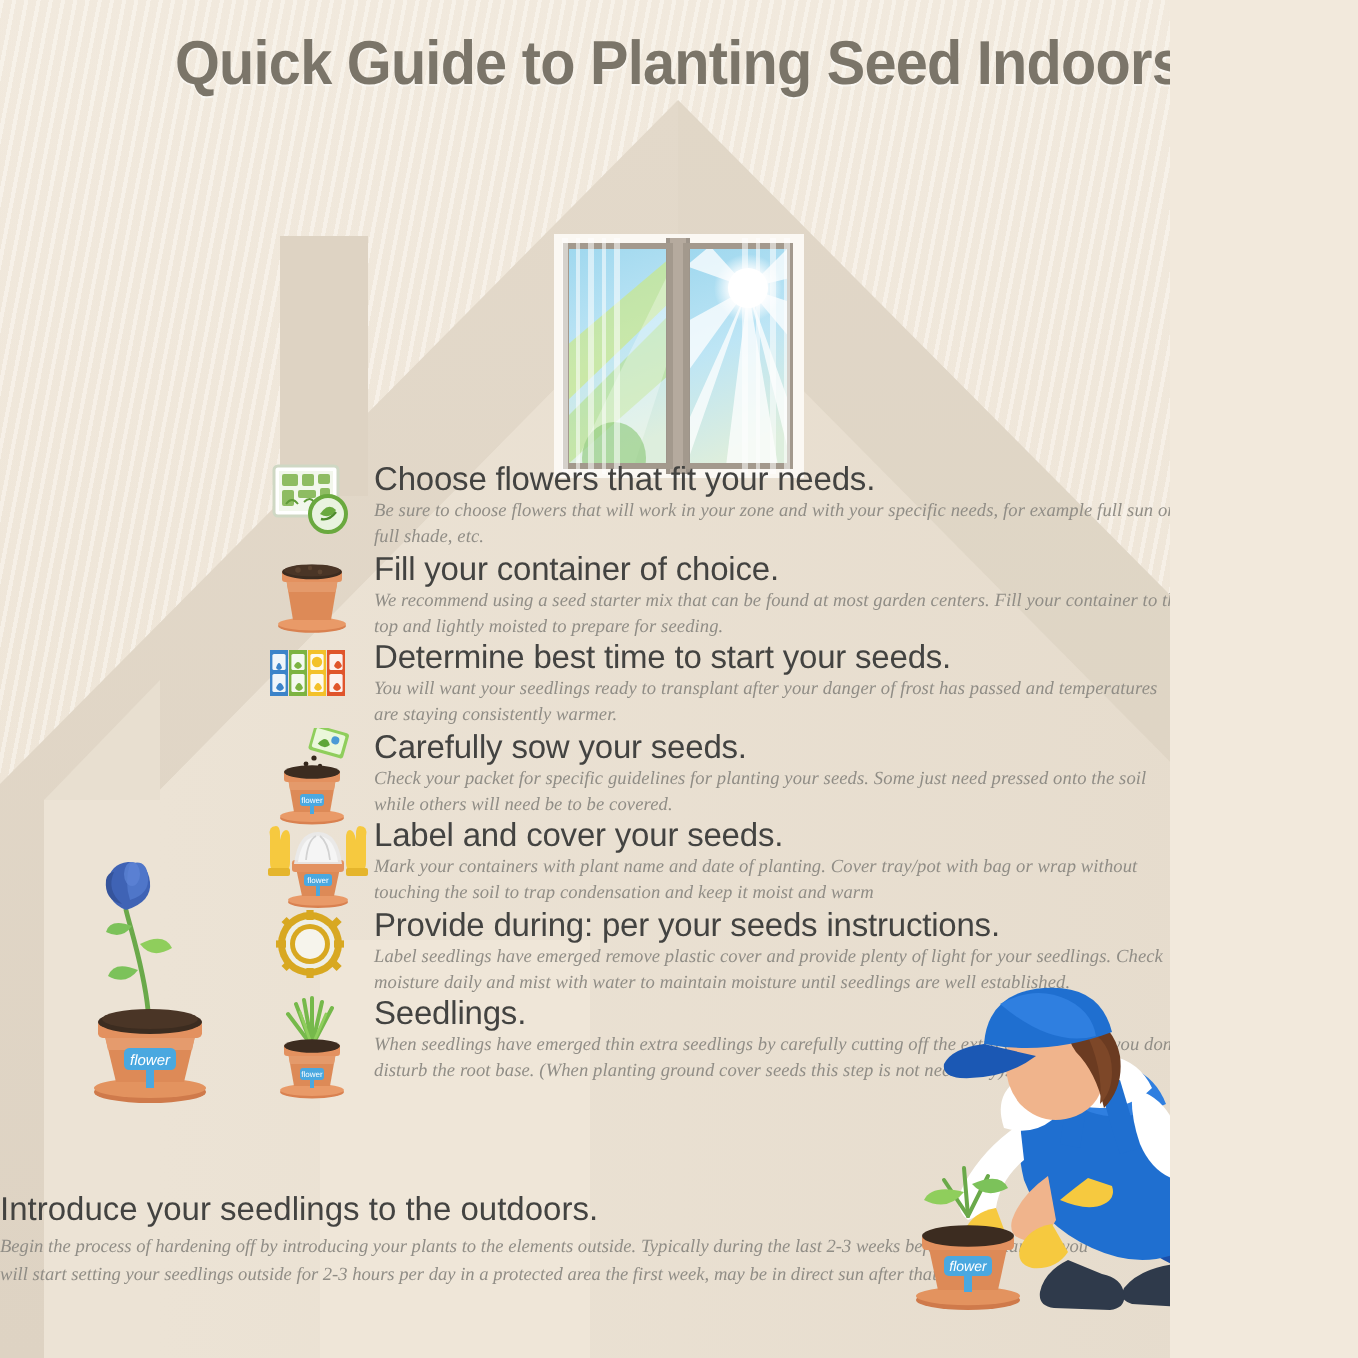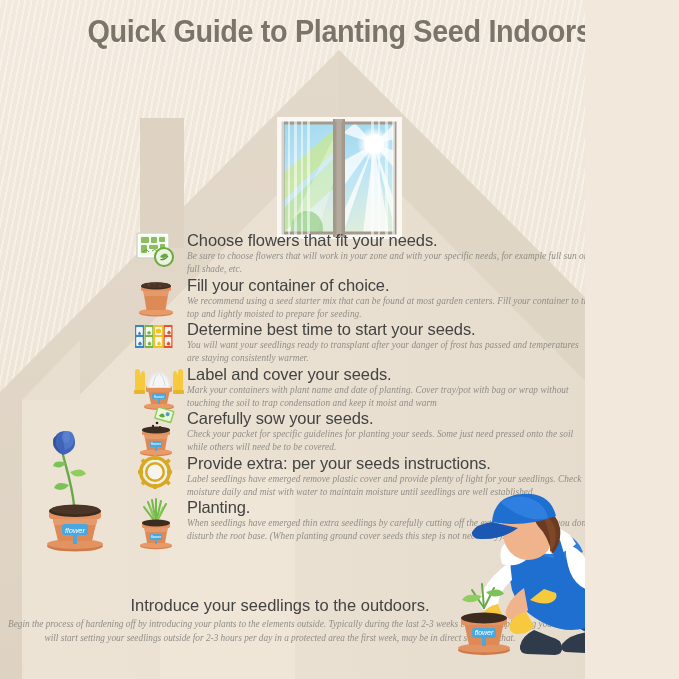--- a/index.html
+++ b/index.html
@@ -35,21 +35,21 @@
   .step-text{margin-left:54px;}
   .step-head{
     font-size:16.5px;color:#434341;line-height:1.22;
     font-family:"Liberation Sans", sans-serif;letter-spacing:-0.1px;
   }
   .step-body{
     font-size:9.3px;color:#908d86;font-style:italic;line-height:1.42;
     font-family:"Liberation Serif", serif;letter-spacing:0.05px;
   }
   
-  .footer{position:absolute;left:0;top:595px;width:560px;text-align:center;}
+  .footer{position:absolute;left:0;top:595px;width:560px;text-align:left;}
   .footer-head{
     font-size:16.5px;color:#434341;line-height:1.25;
     font-family:"Liberation Sans", sans-serif;
   }
   .footer-body{
     font-size:9.3px;color:#908d86;font-style:italic;line-height:1.5;
     font-family:"Liberation Serif", serif;margin-top:2px;
   }
   
   .art{position:absolute;}
@@ -245,57 +245,20 @@
         </svg>
       </div>
       <div class="step-text">
         <div class="step-head">Determine best time to start your seeds.</div>
         <div class="step-body">You will want your seedlings ready to transplant after your danger of frost has passed and temperatures are staying consistently warmer.</div>
       </div>
     </div>
 
     <div class="step">
       <div class="step-icon">
-        <svg width="52" height="48" viewBox="0 0 52 48" aria-hidden="true">
-
-          <g fill="#f6c93f">
-            <path d="M2 10 q-1 -5 3 -5 q2 0 2 4 l0 3 q1 -5 3 -5 q2 0 2 4 l0 12 q0 6 -5 6 q-5 0 -5 -6 z"></path>
-          </g>
-          <rect x="1" y="26" width="11" height="4" rx="1" fill="#e5b52c"></rect>
-
-          <g fill="#f6c93f">
-            <path d="M50 10 q1 -5 -3 -5 q-2 0 -2 4 l0 3 q-1 -5 -3 -5 q-2 0 -2 4 l0 12 q0 6 5 6 q5 0 5 -6 z"></path>
-          </g>
-          <rect x="40" y="26" width="11" height="4" rx="1" fill="#e5b52c"></rect>
-
-          <ellipse cx="26" cy="43" rx="15" ry="3" fill="#d98150"></ellipse>
-          <ellipse cx="26" cy="42" rx="15" ry="2.8" fill="#e99a68"></ellipse>
-          <path d="M15 26 L37 26 L34 40 L18 40 Z" fill="#dd8a57"></path>
-          <rect x="13" y="22" width="26" height="6" rx="1.6" fill="#e3915f"></rect>
-
-          <path d="M14 24 q2 -16 12 -16 q10 0 12 16 z" fill="#e9e9e9" opacity="0.92"></path>
-          <path d="M16 23 q2 -13 10 -13 q8 0 10 13 z" fill="#f7f7f7" opacity="0.85"></path>
-          <g stroke="#cfcfcf" stroke-width="0.9" fill="none" opacity="0.9">
-            <path d="M20 22 q1 -10 5 -12"></path>
-              <path d="M27 10 q4 3 5 12"></path>
-          </g>
-
-          <rect x="19" y="29" width="14" height="6" rx="1.5" fill="#4aa8e0"></rect>
-          <rect x="25" y="34" width="2" height="6" fill="#4aa8e0"></rect>
-          <text x="26" y="33.6" font-size="4" fill="#ffffff" text-anchor="middle" font-family="Liberation Sans, sans-serif">flower</text>
-        </svg>
-      </div>
-      <div class="step-text">
-        <div class="step-head">Label and cover your seeds.</div>
-        <div class="step-body">Mark your containers with plant name and date of planting. Cover tray/pot with bag or wrap without touching the soil to trap condensation and keep it moist and warm</div>
-      </div>
-    </div>
-
-    <div class="step">
-      <div class="step-icon">
         <svg width="46" height="50" viewBox="0 0 46 50" aria-hidden="true">
           <g transform="rotate(16 30 8)">
             <rect x="22" y="0" width="18" height="13" rx="1.4" fill="#8fce5c"></rect>
             <rect x="23.4" y="1.4" width="15" height="10" rx="1" fill="#eaf7da"></rect>
             <path d="M26 9 q3 -6 6 -1 q-2 3 -6 1z" fill="#5fa63a"></path>
             <circle cx="34" cy="5" r="2" fill="#4a9ad6"></circle>
           </g>
           <g fill="#33251a">
             <circle cx="24" cy="15" r="1.3"></circle>
               <circle cx="20" cy="18" r="1.2"></circle>
@@ -308,20 +271,57 @@
           <rect x="9" y="21" width="28" height="6" rx="1.6" fill="#e3915f"></rect>
           <ellipse cx="23" cy="22" rx="14" ry="3.4" fill="#3c2c20"></ellipse>
           <rect x="17" y="33" width="12" height="6" rx="1.5" fill="#4aa8e0"></rect>
           <rect x="22" y="38" width="2" height="5" fill="#4aa8e0"></rect>
           <text x="23" y="37.4" font-size="4" fill="#ffffff" text-anchor="middle" font-family="Liberation Sans, sans-serif">flower</text>
         </svg>
       </div>
       <div class="step-text">
         <div class="step-head">Carefully sow your seeds.</div>
         <div class="step-body">Check your packet for specific guidelines for planting your seeds.  Some just need pressed onto the soil while others will need be to be covered.</div>
+      </div>
+    </div>
+
+    <div class="step">
+      <div class="step-icon">
+        <svg width="52" height="48" viewBox="0 0 52 48" aria-hidden="true">
+
+          <g fill="#f6c93f">
+            <path d="M2 10 q-1 -5 3 -5 q2 0 2 4 l0 3 q1 -5 3 -5 q2 0 2 4 l0 12 q0 6 -5 6 q-5 0 -5 -6 z"></path>
+          </g>
+          <rect x="1" y="26" width="11" height="4" rx="1" fill="#e5b52c"></rect>
+
+          <g fill="#f6c93f">
+            <path d="M50 10 q1 -5 -3 -5 q-2 0 -2 4 l0 3 q-1 -5 -3 -5 q-2 0 -2 4 l0 12 q0 6 5 6 q5 0 5 -6 z"></path>
+          </g>
+          <rect x="40" y="26" width="11" height="4" rx="1" fill="#e5b52c"></rect>
+
+          <ellipse cx="26" cy="43" rx="15" ry="3" fill="#d98150"></ellipse>
+          <ellipse cx="26" cy="42" rx="15" ry="2.8" fill="#e99a68"></ellipse>
+          <path d="M15 26 L37 26 L34 40 L18 40 Z" fill="#dd8a57"></path>
+          <rect x="13" y="22" width="26" height="6" rx="1.6" fill="#e3915f"></rect>
+
+          <path d="M14 24 q2 -16 12 -16 q10 0 12 16 z" fill="#e9e9e9" opacity="0.92"></path>
+          <path d="M16 23 q2 -13 10 -13 q8 0 10 13 z" fill="#f7f7f7" opacity="0.85"></path>
+          <g stroke="#cfcfcf" stroke-width="0.9" fill="none" opacity="0.9">
+            <path d="M20 22 q1 -10 5 -12"></path>
+              <path d="M27 10 q4 3 5 12"></path>
+          </g>
+
+          <rect x="19" y="29" width="14" height="6" rx="1.5" fill="#4aa8e0"></rect>
+          <rect x="25" y="34" width="2" height="6" fill="#4aa8e0"></rect>
+          <text x="26" y="33.6" font-size="4" fill="#ffffff" text-anchor="middle" font-family="Liberation Sans, sans-serif">flower</text>
+        </svg>
+      </div>
+      <div class="step-text">
+        <div class="step-head">Label and cover your seeds.</div>
+        <div class="step-body">Mark your containers with plant name and date of planting. Cover tray/pot with bag or wrap without touching the soil to trap condensation and keep it moist and warm</div>
       </div>
     </div>
 
     <div class="step">
       <div class="step-icon">
         <svg width="46" height="40" viewBox="0 0 46 40" aria-hidden="true">
           <circle cx="22" cy="19" r="16" fill="#d8a821"></circle>
           <circle cx="22" cy="19" r="12.5" fill="#efefe6"></circle>
           <circle cx="22" cy="19" r="10" fill="#d8a821"></circle>
           <circle cx="22" cy="19" r="7.5" fill="#f6f4ec"></circle>
@@ -331,21 +331,21 @@
             <rect x="5" y="17.2" width="5" height="3.6"></rect>
             <rect x="34" y="17.2" width="5" height="3.6"></rect>
             <rect x="9" y="6" width="3.6" height="5" transform="rotate(-45 10.8 8.5)"></rect>
             <rect x="33" y="27" width="3.6" height="5" transform="rotate(-45 34.8 29.5)"></rect>
             <rect x="33" y="6" width="3.6" height="5" transform="rotate(45 34.8 8.5)"></rect>
             <rect x="9" y="27" width="3.6" height="5" transform="rotate(45 10.8 29.5)"></rect>
           </g>
         </svg>
       </div>
       <div class="step-text">
-        <div class="step-head">Provide extra: per your seeds instructions.</div>
+        <div class="step-head">Provide during: per your seeds instructions.</div>
         <div class="step-body">Label seedlings have emerged remove plastic cover and provide plenty of light for your seedlings. Check moisture daily and mist with water to maintain moisture until seedlings are well established.</div>
       </div>
     </div>
 
     <div class="step">
       <div class="step-icon">
         <svg width="46" height="54" viewBox="0 0 46 54" aria-hidden="true">
           <g stroke="#76b94b" stroke-width="2" fill="none" stroke-linecap="round">
             <path d="M23 26 L15 5"></path>
               <path d="M23 26 L19 3"></path>
@@ -363,21 +363,21 @@
           <path d="M11 29 L35 29 L32 46 L14 46 Z" fill="#dd8a57"></path>
           <path d="M11 29 L35 29 L34 35 L12 35 Z" fill="#e49a6b"></path>
           <rect x="9" y="25" width="28" height="6" rx="1.6" fill="#e3915f"></rect>
           <ellipse cx="23" cy="26" rx="14" ry="3.4" fill="#3c2c20"></ellipse>
           <rect x="17" y="37" width="12" height="6" rx="1.5" fill="#4aa8e0"></rect>
           <rect x="22" y="42" width="2" height="5" fill="#4aa8e0"></rect>
           <text x="23" y="41.4" font-size="4" fill="#ffffff" text-anchor="middle" font-family="Liberation Sans, sans-serif">flower</text>
         </svg>
       </div>
       <div class="step-text">
-        <div class="step-head">Planting.</div>
+        <div class="step-head">Seedlings.</div>
         <div class="step-body">When seedlings have emerged thin extra seedlings by carefully cutting off the extra at the base so you don't disturb the root base. (When planting ground cover seeds this step is not necessary).</div>
       </div>
     </div>
 
   </div>
 
   <div class="footer">
     <div class="footer-head">Introduce your seedlings to the outdoors.</div>
     <div class="footer-body">Begin the process of hardening off by introducing your plants to the elements outside.  Typically during the last 2-3 weeks before transplanting you will start setting your seedlings outside for 2-3 hours per day in a protected area the first week, may be in direct sun after that.</div>
   </div>

